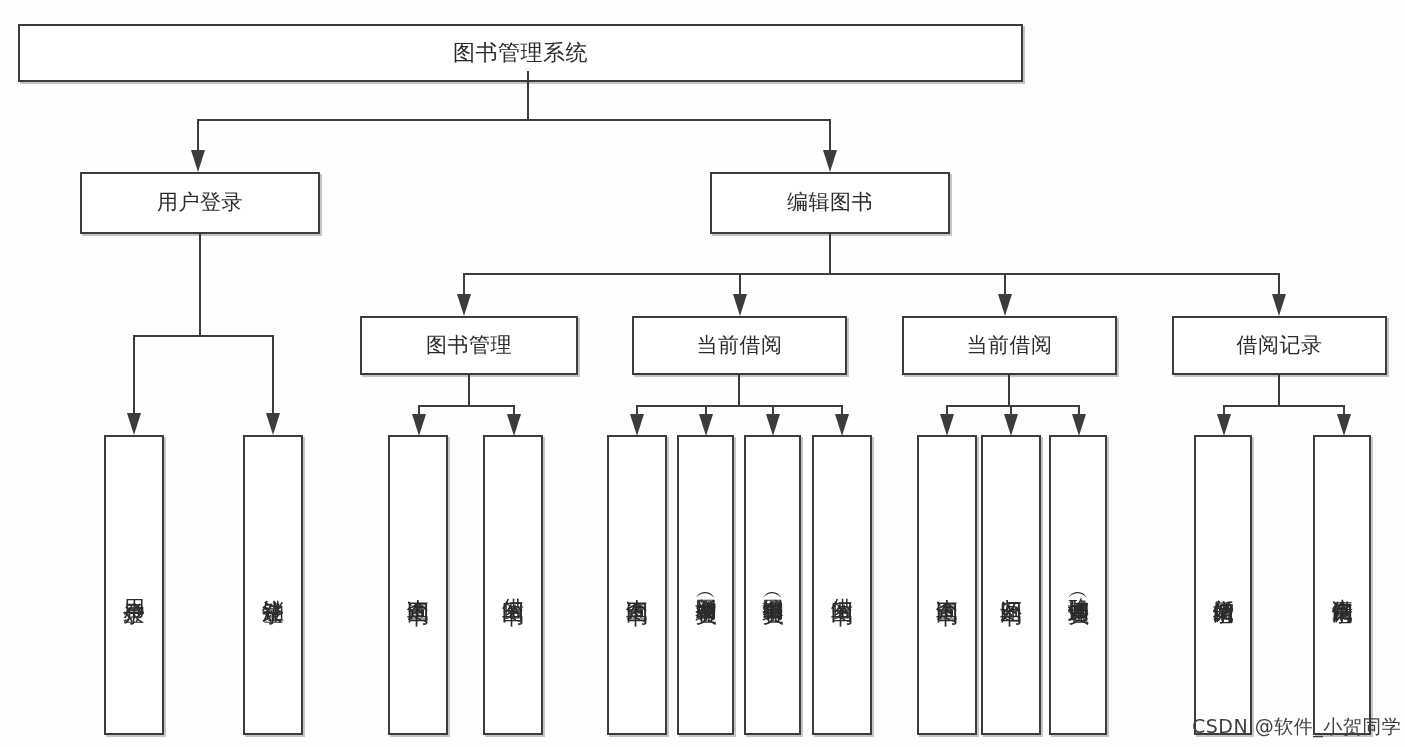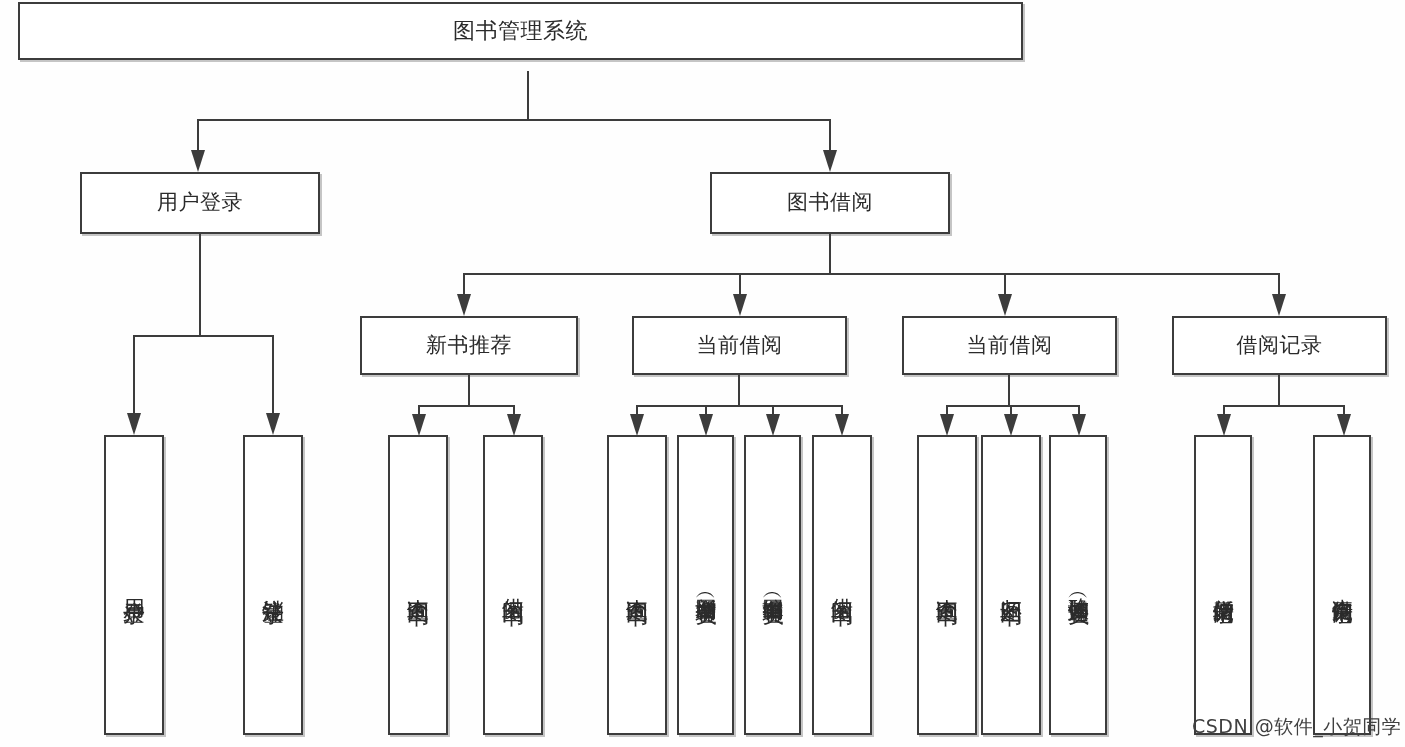--- a/index.html
+++ b/index.html
@@ -79,39 +79,39 @@
     letter-spacing: 0.5px;
     white-space: nowrap;
     user-select: none;
   }
 </style>
 </head>
 <body>
 
 <div id="canvas">
 
-  <div class="node root horiz" style="left:18px; top:2px; width:1005px; height:58px;">
+  <div class="node root horiz" style="left:18px; top:24px; width:1005px; height:58px;">
     <span class="lbl">图书管理系统</span>
   </div>
 
   <div class="vline" style="left:527px; top:71px; height:48px;"></div>
 
   <div class="hline" style="left:197px; top:119px; width:632px;"></div>
 
   <div class="vline" style="left:197px; top:119px; height:33px;"></div>
   <div class="arrow" style="left:191px; top:150px;"></div>
   <div class="vline" style="left:829px; top:119px; height:33px;"></div>
   <div class="arrow" style="left:823px; top:150px;"></div>
 
   <div class="node horiz" style="left:80px; top:172px; width:240px; height:62px;">
     <span class="lbl">用户登录</span>
   </div>
 
   <div class="node horiz" style="left:710px; top:172px; width:240px; height:62px;">
-    <span class="lbl">图书借阅</span>
+    <span class="lbl">编辑图书</span>
   </div>
 
   <div class="vline" style="left:199px; top:234px; height:101px;"></div>
   <div class="hline" style="left:133px; top:335px; width:140px;"></div>
   <div class="vline" style="left:133px; top:335px; height:80px;"></div>
   <div class="arrow" style="left:127px; top:413px;"></div>
   <div class="vline" style="left:272px; top:335px; height:80px;"></div>
   <div class="arrow" style="left:266px; top:413px;"></div>
 
   <div class="vline" style="left:829px; top:234px; height:39px;"></div>
@@ -119,21 +119,21 @@
   <div class="vline" style="left:463px; top:273px; height:23px;"></div>
   <div class="arrow" style="left:457px; top:294px;"></div>
   <div class="vline" style="left:739px; top:273px; height:23px;"></div>
   <div class="arrow" style="left:733px; top:294px;"></div>
   <div class="vline" style="left:1004px; top:273px; height:23px;"></div>
   <div class="arrow" style="left:998px; top:294px;"></div>
   <div class="vline" style="left:1278px; top:273px; height:23px;"></div>
   <div class="arrow" style="left:1272px; top:294px;"></div>
 
   <div class="node horiz" style="left:360px; top:316px; width:218px; height:59px;">
-    <span class="lbl">新书推荐</span>
+    <span class="lbl">图书管理</span>
   </div>
   <div class="node horiz" style="left:632px; top:316px; width:215px; height:59px;">
     <span class="lbl">当前借阅</span>
   </div>
   <div class="node horiz" style="left:1172px; top:316px; width:215px; height:59px;">
     <span class="lbl">借阅记录</span>
   </div>
   <div class="node horiz" style="left:902px; top:316px; width:215px; height:59px;">
     <span class="lbl">当前借阅</span>
   </div>

